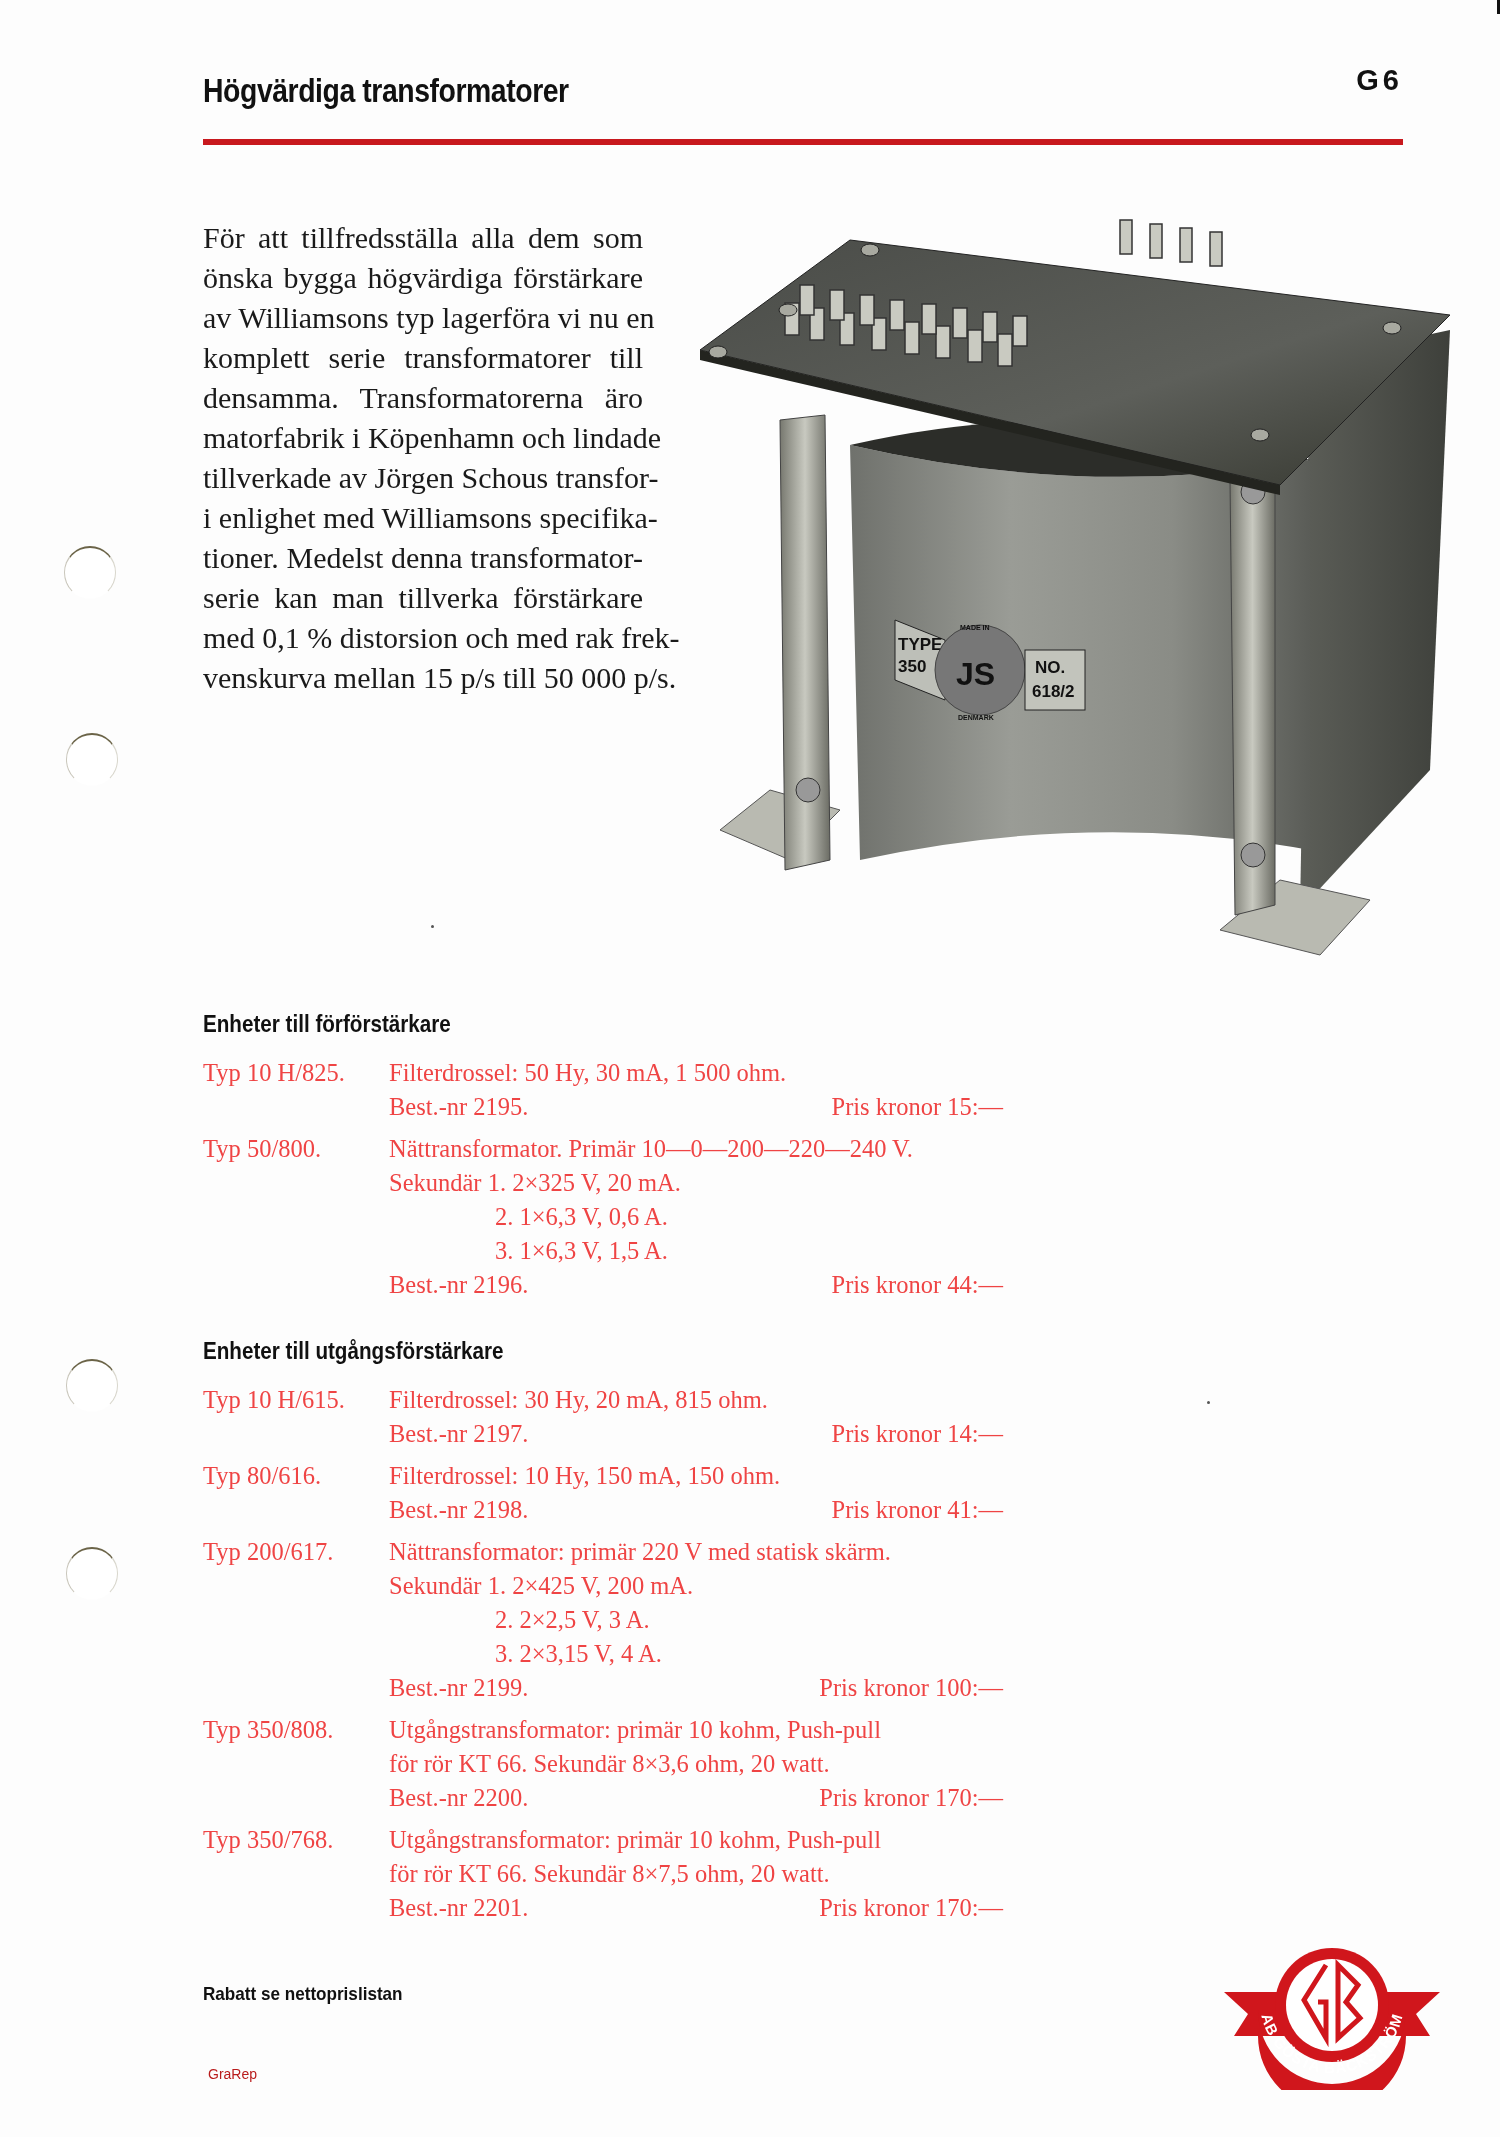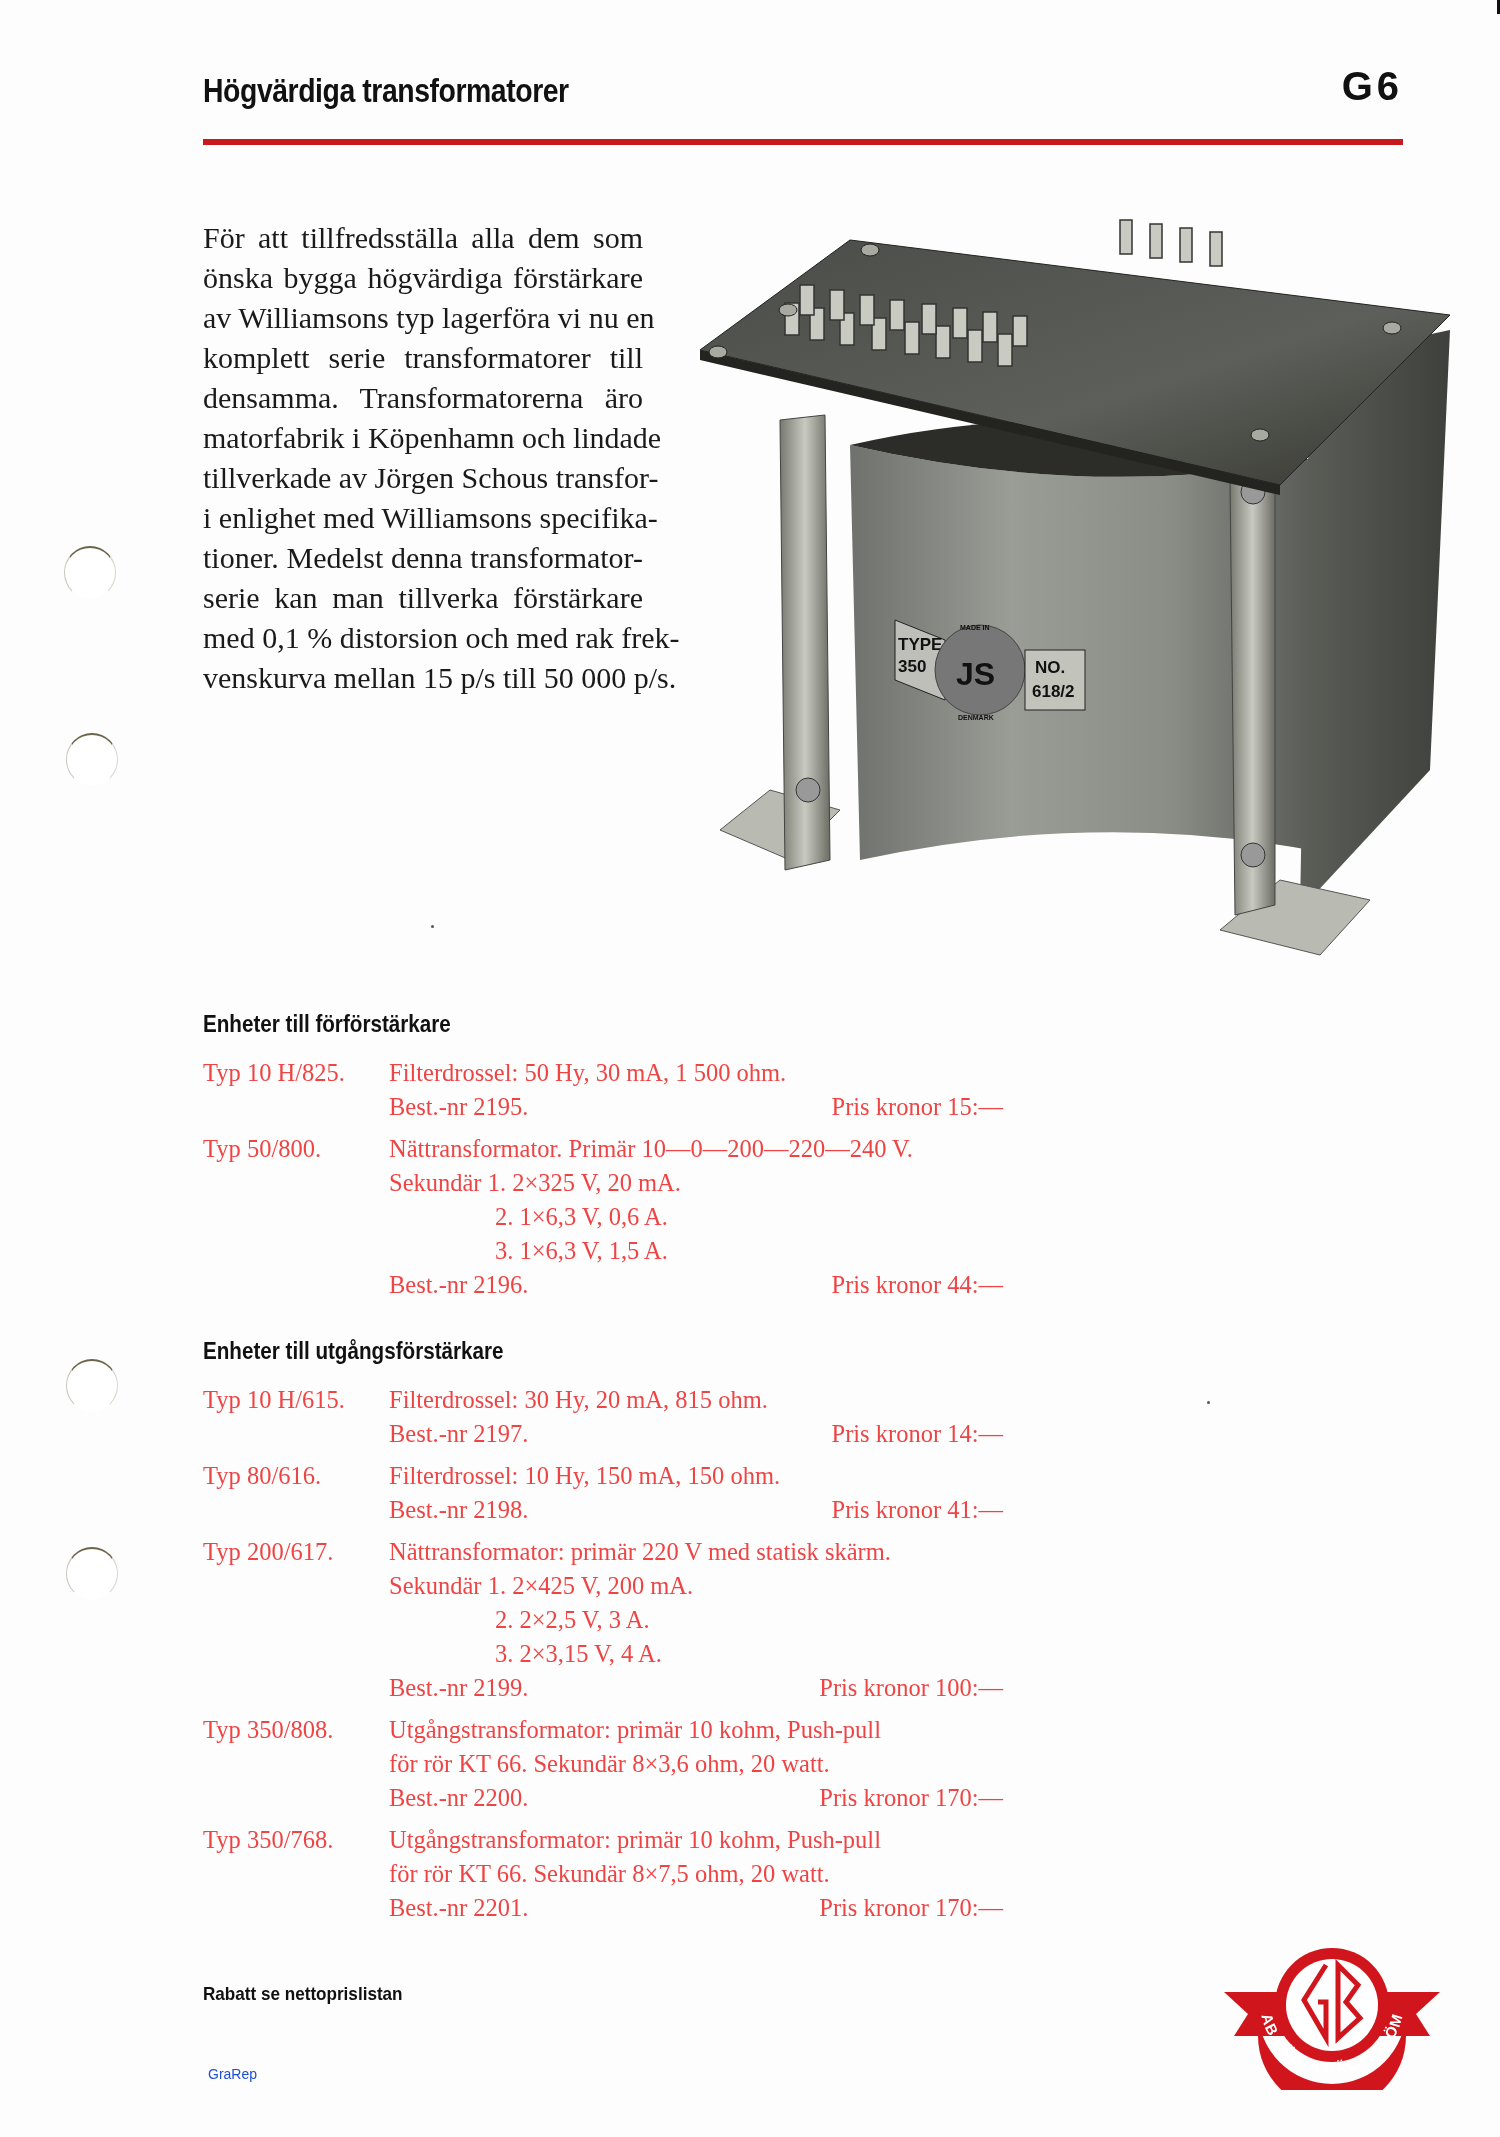--- a/index.html
+++ b/index.html
@@ -19,21 +19,21 @@
 
     .header-title {
       position: absolute; left: 203px; top: 72px;
       font-family: "Liberation Sans", sans-serif; font-weight: bold;
       font-size: 33px; letter-spacing: -0.5px; transform: scaleX(0.86); transform-origin: left;
       color: #111;
     }
     .header-code {
       position: absolute; right: 97px; top: 64px;
       font-family: "Liberation Sans", sans-serif; font-weight: bold;
-      font-size: 40px; color: #111; letter-spacing: 4px;
+      font-size: 29px; color: #111; letter-spacing: 4px;
     }
     .header-rule {
       position: absolute; left: 203px; top: 139px; width: 1200px; height: 6px;
       background: #c8191e;
     }
 
     .intro {
       position: absolute; left: 203px; top: 218px; width: 440px;
       font-family: "Liberation Serif", serif; font-size: 30px; line-height: 40px;
       text-align: justify; text-align-last: justify; color: #1a1a1a;
@@ -61,21 +61,21 @@
     .best { position: absolute; left: 186px; top: 0; }
     .price { position: absolute; right: 0; top: 0; }
 
     .footer-note {
       position: absolute; left: 203px; top: 1983px;
       font-family: "Liberation Sans", sans-serif; font-weight: bold; font-size: 19px;
       transform: scaleX(0.9); transform-origin: left; color: #111;
     }
     .footer-credit {
       position: absolute; left: 208px; top: 2066px;
-      font-family: "Liberation Sans", sans-serif; font-size: 14px; color: #1d4ed8;
+      font-family: "Liberation Sans", sans-serif; font-size: 14px; color: #b91c1c;
     }
     .logo { position: absolute; left: 1222px; top: 1940px; width: 220px; height: 150px; }
     .stray-dot { position: absolute; width: 3px; height: 3px; background: #555; border-radius: 50%; }
   </style>
 </head>
 <body>
 
 <div class="page">
   <div class="edge-mark"></div>
 

